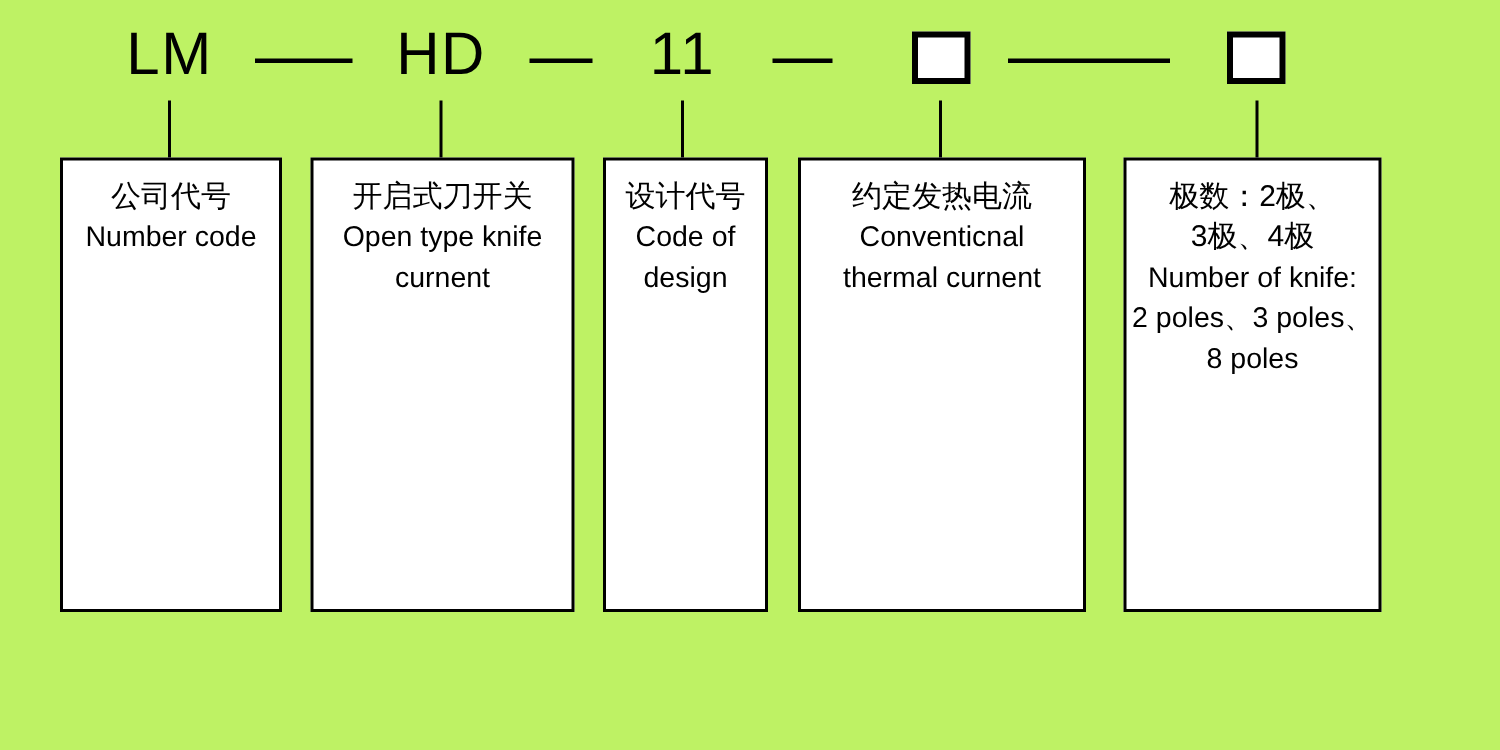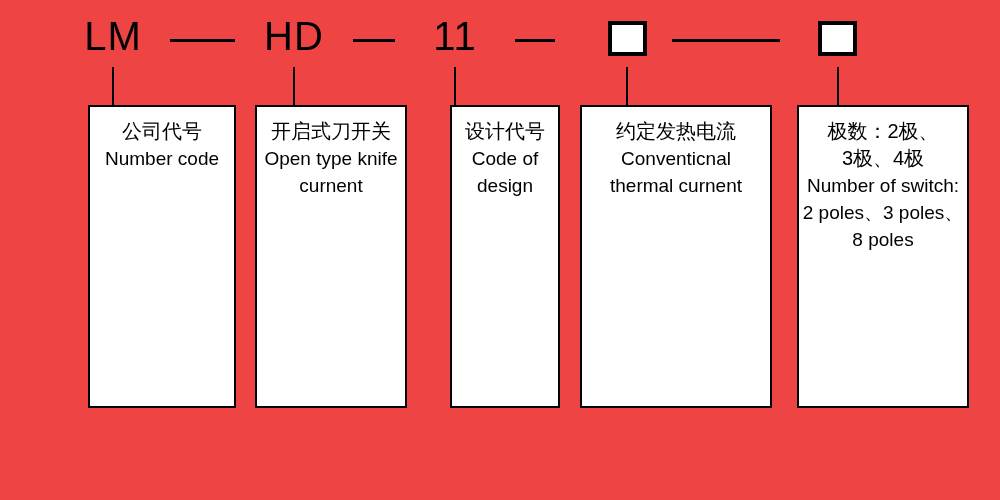--- a/index.html
+++ b/index.html
@@ -4,21 +4,21 @@
 <style>
   html, body {
     margin: 0;
     padding: 0;
     background: #ffffff;
   }
   .canvas {
     position: relative;
     width: 1000px;
     height: 500px;
-    background: #ef4444;
+    background: #bef264;
     color: #000000;
     font-family: "Liberation Sans", "DejaVu Sans", sans-serif;
     overflow: hidden;
   }
   .seg-text {
     position: absolute;
     top: 16px;
     font-size: 40px;
     line-height: 40px;
     font-weight: 400;
@@ -49,21 +49,20 @@
   }
   .legend-box {
     position: absolute;
     top: 105px;
     height: 303px;
     border: 2px solid #000000;
     box-sizing: border-box;
     text-align: center;
     padding-top: 11px;
     background: #ffffff;
-    margin-left: 48px;
   }
   .bx-line {
     line-height: 27px;
     white-space: nowrap;
   }
   .bx-line.zh { font-size: 20px; }
   .bx-line.en { font-size: 19px; }
 </style>
 </head>
 <body>
@@ -92,39 +91,39 @@
   <div class="connector" style="left:293px"></div>
   <div class="connector" style="left:454px"></div>
   <div class="connector" style="left:626px"></div>
   <div class="connector" style="left:837px"></div>
 
   <div class="legend-box" style="left:40px;width:148px">
     <div class="bx-line zh">公司代号</div>
     <div class="bx-line en">Number code</div>
   </div>
 
-  <div class="legend-box" style="left:207px;width:152px">
+  <div class="legend-box" style="left:207px;width:176px">
     <div class="bx-line zh">开启式刀开关</div>
     <div class="bx-line en">Open type knife</div>
     <div class="bx-line en">curnent</div>
   </div>
 
   <div class="legend-box" style="left:402px;width:110px">
     <div class="bx-line zh">设计代号</div>
     <div class="bx-line en">Code of</div>
     <div class="bx-line en">design</div>
   </div>
 
   <div class="legend-box" style="left:532px;width:192px">
     <div class="bx-line zh">约定发热电流</div>
     <div class="bx-line en">Conventicnal</div>
     <div class="bx-line en">thermal curnent</div>
   </div>
 
   <div class="legend-box" style="left:749px;width:172px">
     <div class="bx-line zh">极数：2极、</div>
     <div class="bx-line zh">3极、4极</div>
-    <div class="bx-line en">Number of switch:</div>
+    <div class="bx-line en">Number of knife:</div>
     <div class="bx-line en">2 poles、3 poles、</div>
     <div class="bx-line en">8 poles</div>
   </div>
 
 </div>
 
 </body></html>

